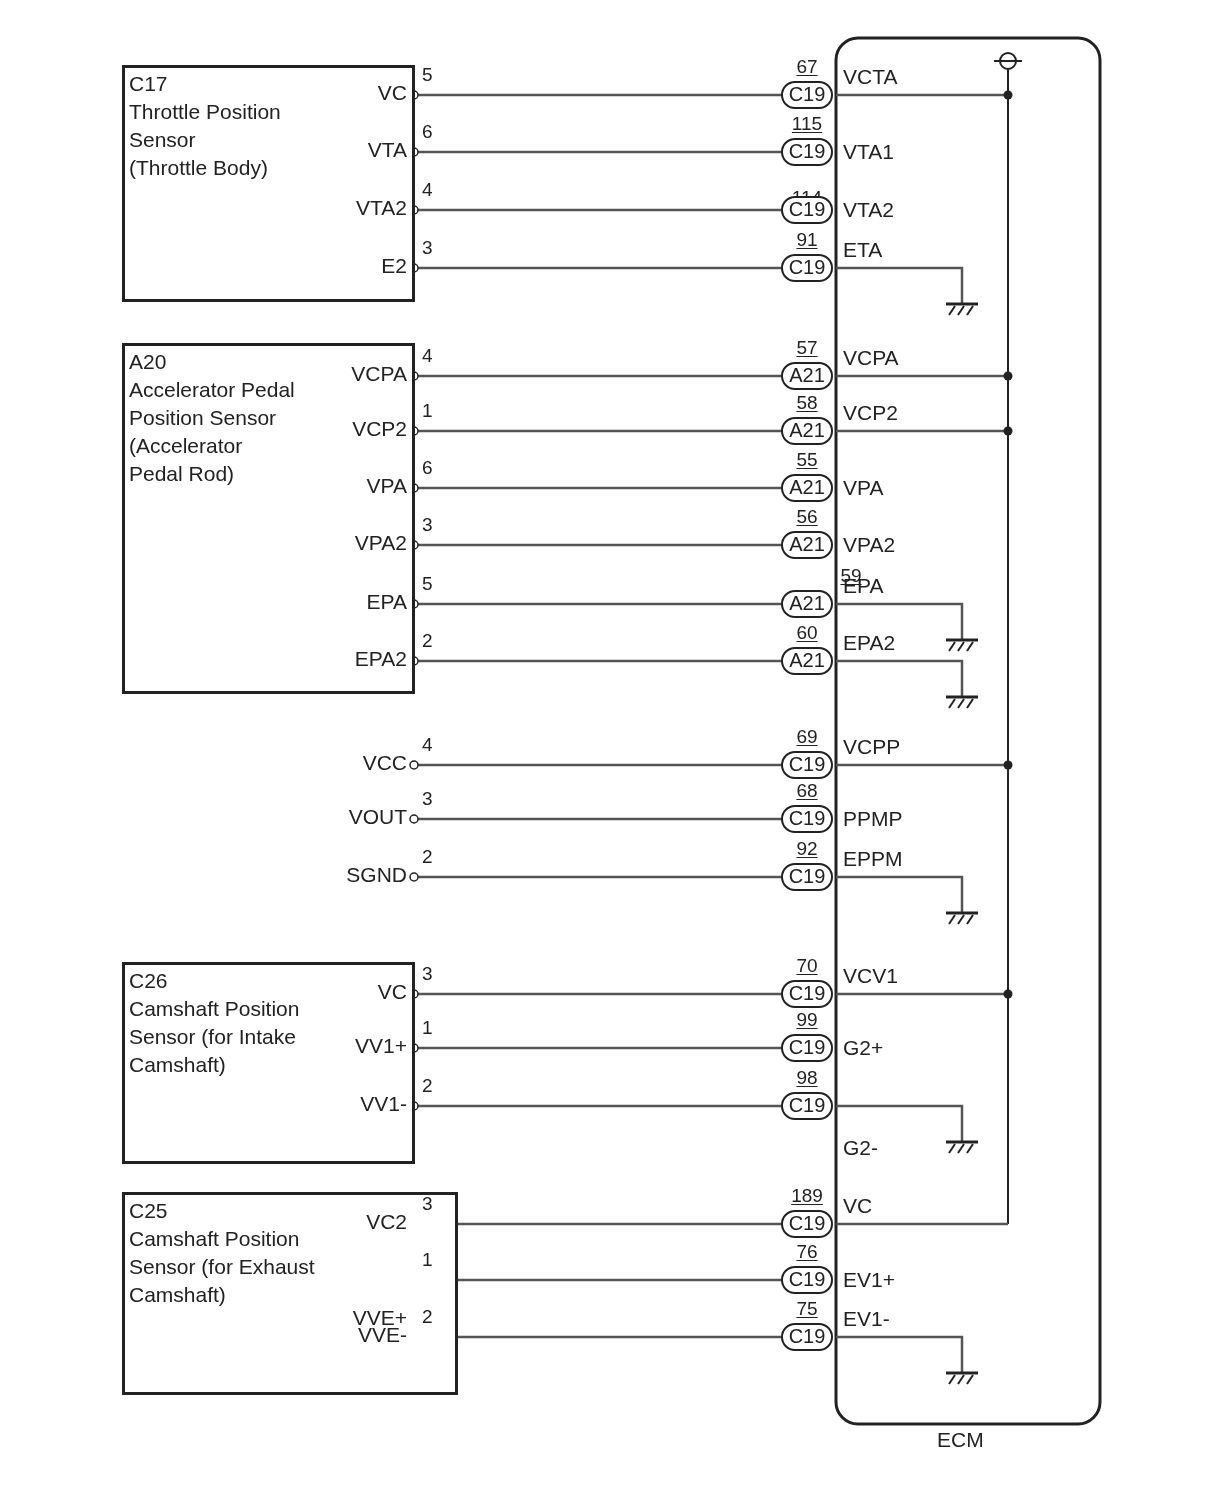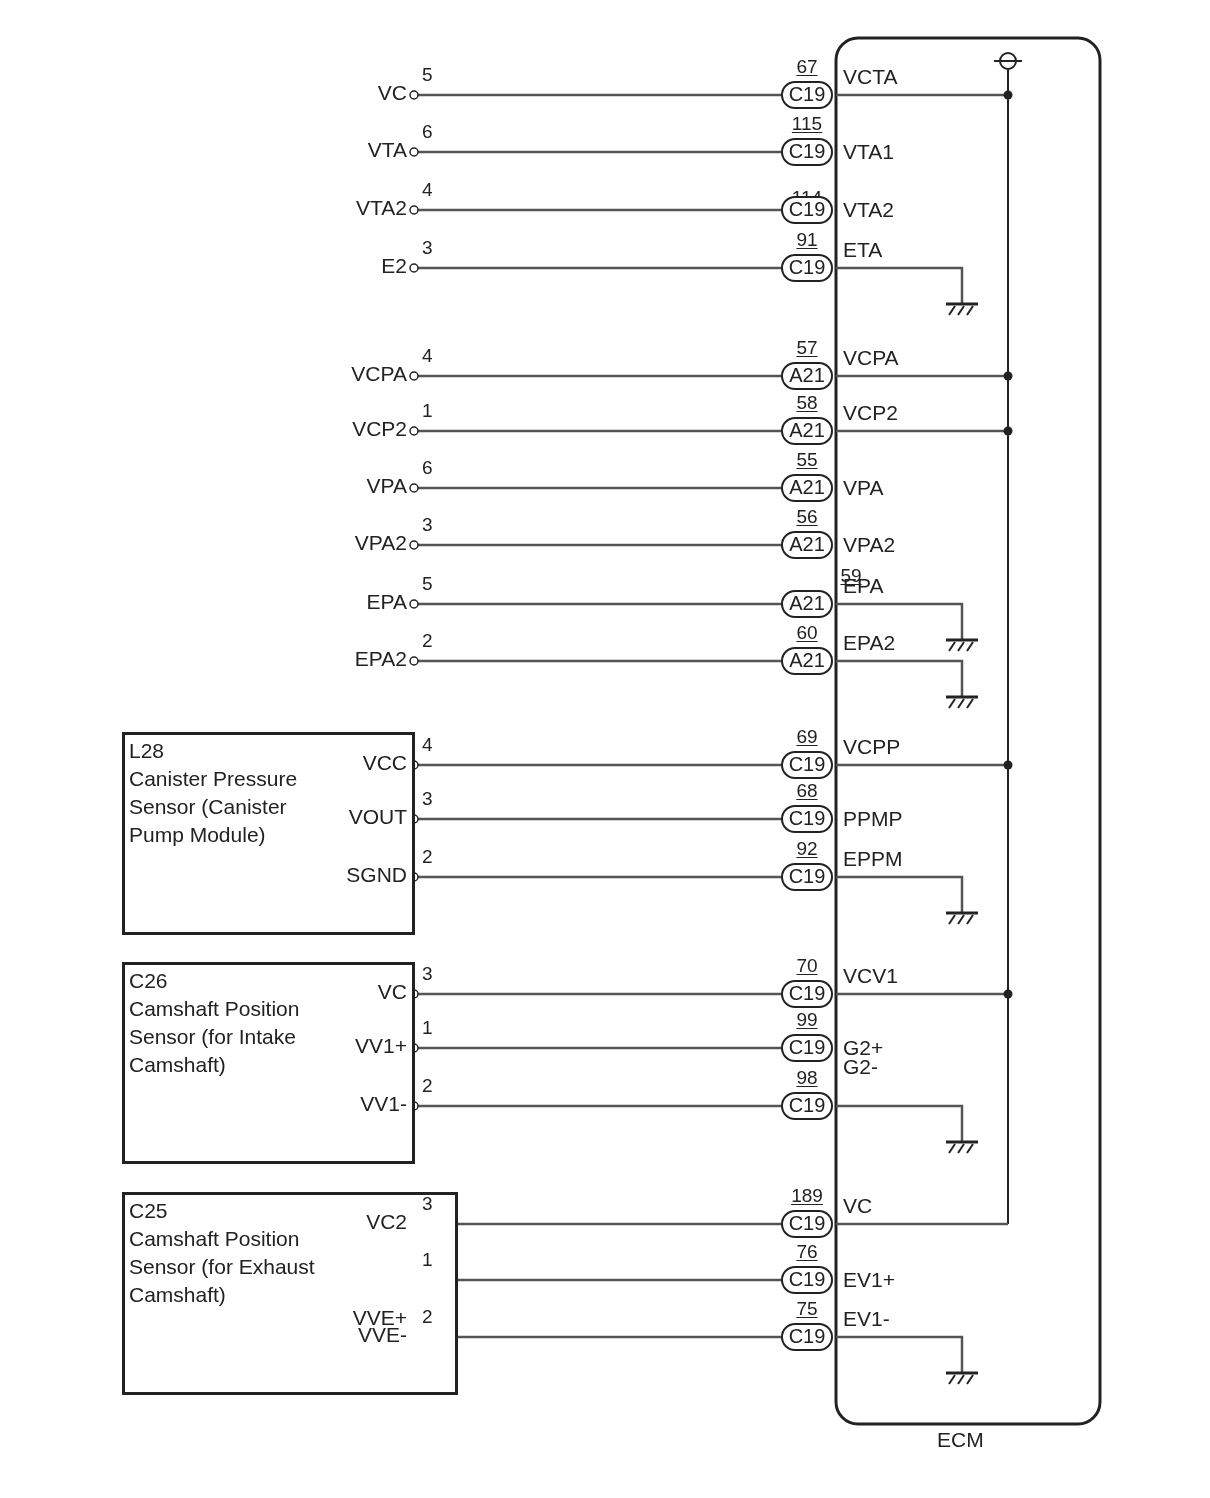--- a/index.html
+++ b/index.html
@@ -114,40 +114,53 @@
       <circle cx="414" cy="1337" r="4" fill="#fff" stroke="#222222" stroke-width="1.5"></circle>
       <polyline points="836,1337 962,1337 962,1372" fill="none" stroke="#555555" stroke-width="2.5"></polyline>
       <g>
         <line x1="946" y1="1373" x2="978" y2="1373" stroke="#222222" stroke-width="3"></line>
         <line x1="955" y1="1375" x2="949" y2="1384" stroke="#222222" stroke-width="2"></line>
         <line x1="964" y1="1375" x2="958" y2="1384" stroke="#222222" stroke-width="2"></line>
         <line x1="973" y1="1375" x2="967" y2="1384" stroke="#222222" stroke-width="2"></line>
       </g>
     </svg>
   <div id="ecm-name" class="ecm-name" style="left:937px;top:1428px;">ECM</div>
+<div class="sensor-box" style="left: 122px; top: 65px; width: 293px; height: 237px;">
+      <div class="sensor-title">C17
+Throttle Position
+Sensor
+(Throttle Body)</div>
+    </div>
     <div class="pin-label" style="left: 287px; top: 81px;">VC</div>
     <div class="pin-num" style="left: 422px; top: 64px;">5</div>
     <div class="term-num" style="left: 779px; top: 56px;">67</div>
     <div class="conn-pill" style="left: 781px; top: 81px;">C19</div>
     <div class="ecm-label" style="left: 843px; top: 65px;">VCTA</div>
     <div class="pin-label" style="left: 287px; top: 138px;">VTA</div>
     <div class="pin-num" style="left: 422px; top: 121px;">6</div>
     <div class="term-num" style="left: 779px; top: 113px;">115</div>
     <div class="conn-pill" style="left: 781px; top: 138px;">C19</div>
     <div class="ecm-label" style="left: 843px; top: 140px;">VTA1</div>
     <div class="pin-label" style="left: 287px; top: 196px;">VTA2</div>
     <div class="pin-num" style="left: 422px; top: 179px;">4</div>
     <div class="term-num" style="left: 779px; top: 171px; margin-top: 16px;">114</div>
     <div class="conn-pill" style="left: 781px; top: 196px;">C19</div>
     <div class="ecm-label" style="left: 843px; top: 198px;">VTA2</div>
     <div class="pin-label" style="left: 287px; top: 254px;">E2</div>
     <div class="pin-num" style="left: 422px; top: 237px;">3</div>
     <div class="term-num" style="left: 779px; top: 229px;">91</div>
     <div class="conn-pill" style="left: 781px; top: 254px;">C19</div>
     <div class="ecm-label" style="left: 843px; top: 238px;">ETA</div>
+    <div class="sensor-box" style="left: 122px; top: 343px; width: 293px; height: 351px;">
+      <div class="sensor-title">A20
+Accelerator Pedal
+Position Sensor
+(Accelerator
+Pedal Rod)</div>
+    </div>
     <div class="pin-label" style="left: 287px; top: 362px;">VCPA</div>
     <div class="pin-num" style="left: 422px; top: 345px;">4</div>
     <div class="term-num" style="left: 779px; top: 337px;">57</div>
     <div class="conn-pill" style="left: 781px; top: 362px;">A21</div>
     <div class="ecm-label" style="left: 843px; top: 346px;">VCPA</div>
     <div class="pin-label" style="left: 287px; top: 417px;">VCP2</div>
     <div class="pin-num" style="left: 422px; top: 400px;">1</div>
     <div class="term-num" style="left: 779px; top: 392px;">58</div>
     <div class="conn-pill" style="left: 781px; top: 417px;">A21</div>
     <div class="ecm-label" style="left: 843px; top: 401px;">VCP2</div>
@@ -164,26 +177,20 @@
     <div class="pin-label" style="left: 287px; top: 590px;">EPA</div>
     <div class="pin-num" style="left: 422px; top: 573px;">5</div>
     <div class="term-num" style="left: 823px; top: 565px;">59</div>
     <div class="conn-pill" style="left: 781px; top: 590px;">A21</div>
     <div class="ecm-label" style="left: 843px; top: 574px;">EPA</div>
     <div class="pin-label" style="left: 287px; top: 647px;">EPA2</div>
     <div class="pin-num" style="left: 422px; top: 630px;">2</div>
     <div class="term-num" style="left: 779px; top: 622px;">60</div>
     <div class="conn-pill" style="left: 781px; top: 647px;">A21</div>
     <div class="ecm-label" style="left: 843px; top: 631px;">EPA2</div>
-    <div class="sensor-box" style="left: 122px; top: 732px; width: 293px; height: 203px;">
-      <div class="sensor-title">L28
-Canister Pressure
-Sensor (Canister
-Pump Module)</div>
-    </div>
     <div class="pin-label" style="left: 287px; top: 751px;">VCC</div>
     <div class="pin-num" style="left: 422px; top: 734px;">4</div>
     <div class="term-num" style="left: 779px; top: 726px;">69</div>
     <div class="conn-pill" style="left: 781px; top: 751px;">C19</div>
     <div class="ecm-label" style="left: 843px; top: 735px;">VCPP</div>
     <div class="pin-label" style="left: 287px; top: 805px;">VOUT</div>
     <div class="pin-num" style="left: 422px; top: 788px;">3</div>
     <div class="term-num" style="left: 779px; top: 780px;">68</div>
     <div class="conn-pill" style="left: 781px; top: 805px;">C19</div>
     <div class="ecm-label" style="left: 843px; top: 807px;">PPMP</div>
@@ -205,21 +212,21 @@
     <div class="ecm-label" style="left: 843px; top: 964px;">VCV1</div>
     <div class="pin-label" style="left: 287px; top: 1034px;">VV1+</div>
     <div class="pin-num" style="left: 422px; top: 1017px;">1</div>
     <div class="term-num" style="left: 779px; top: 1009px;">99</div>
     <div class="conn-pill" style="left: 781px; top: 1034px;">C19</div>
     <div class="ecm-label" style="left: 843px; top: 1036px;">G2+</div>
     <div class="pin-label" style="left: 287px; top: 1092px;">VV1-</div>
     <div class="pin-num" style="left: 422px; top: 1075px;">2</div>
     <div class="term-num" style="left: 779px; top: 1067px;">98</div>
     <div class="conn-pill" style="left: 781px; top: 1092px;">C19</div>
-    <div class="ecm-label" style="left: 843px; top: 1055px;">G2-</div>
+    <div class="ecm-label" style="left: 843px; top: 1136px;">G2-</div>
     <div class="sensor-box" style="left: 122px; top: 1192px; width: 336px; height: 203px;">
       <div class="sensor-title">C25
 Camshaft Position
 Sensor (for Exhaust
 Camshaft)</div>
     </div>
     <div class="pin-label" style="left: 287px; top: 1210px;">VC2</div>
     <div class="pin-num" style="left: 422px; top: 1193px;">3</div>
     <div class="term-num" style="left: 779px; top: 1185px;">189</div>
     <div class="conn-pill" style="left: 781px; top: 1210px;">C19</div>

